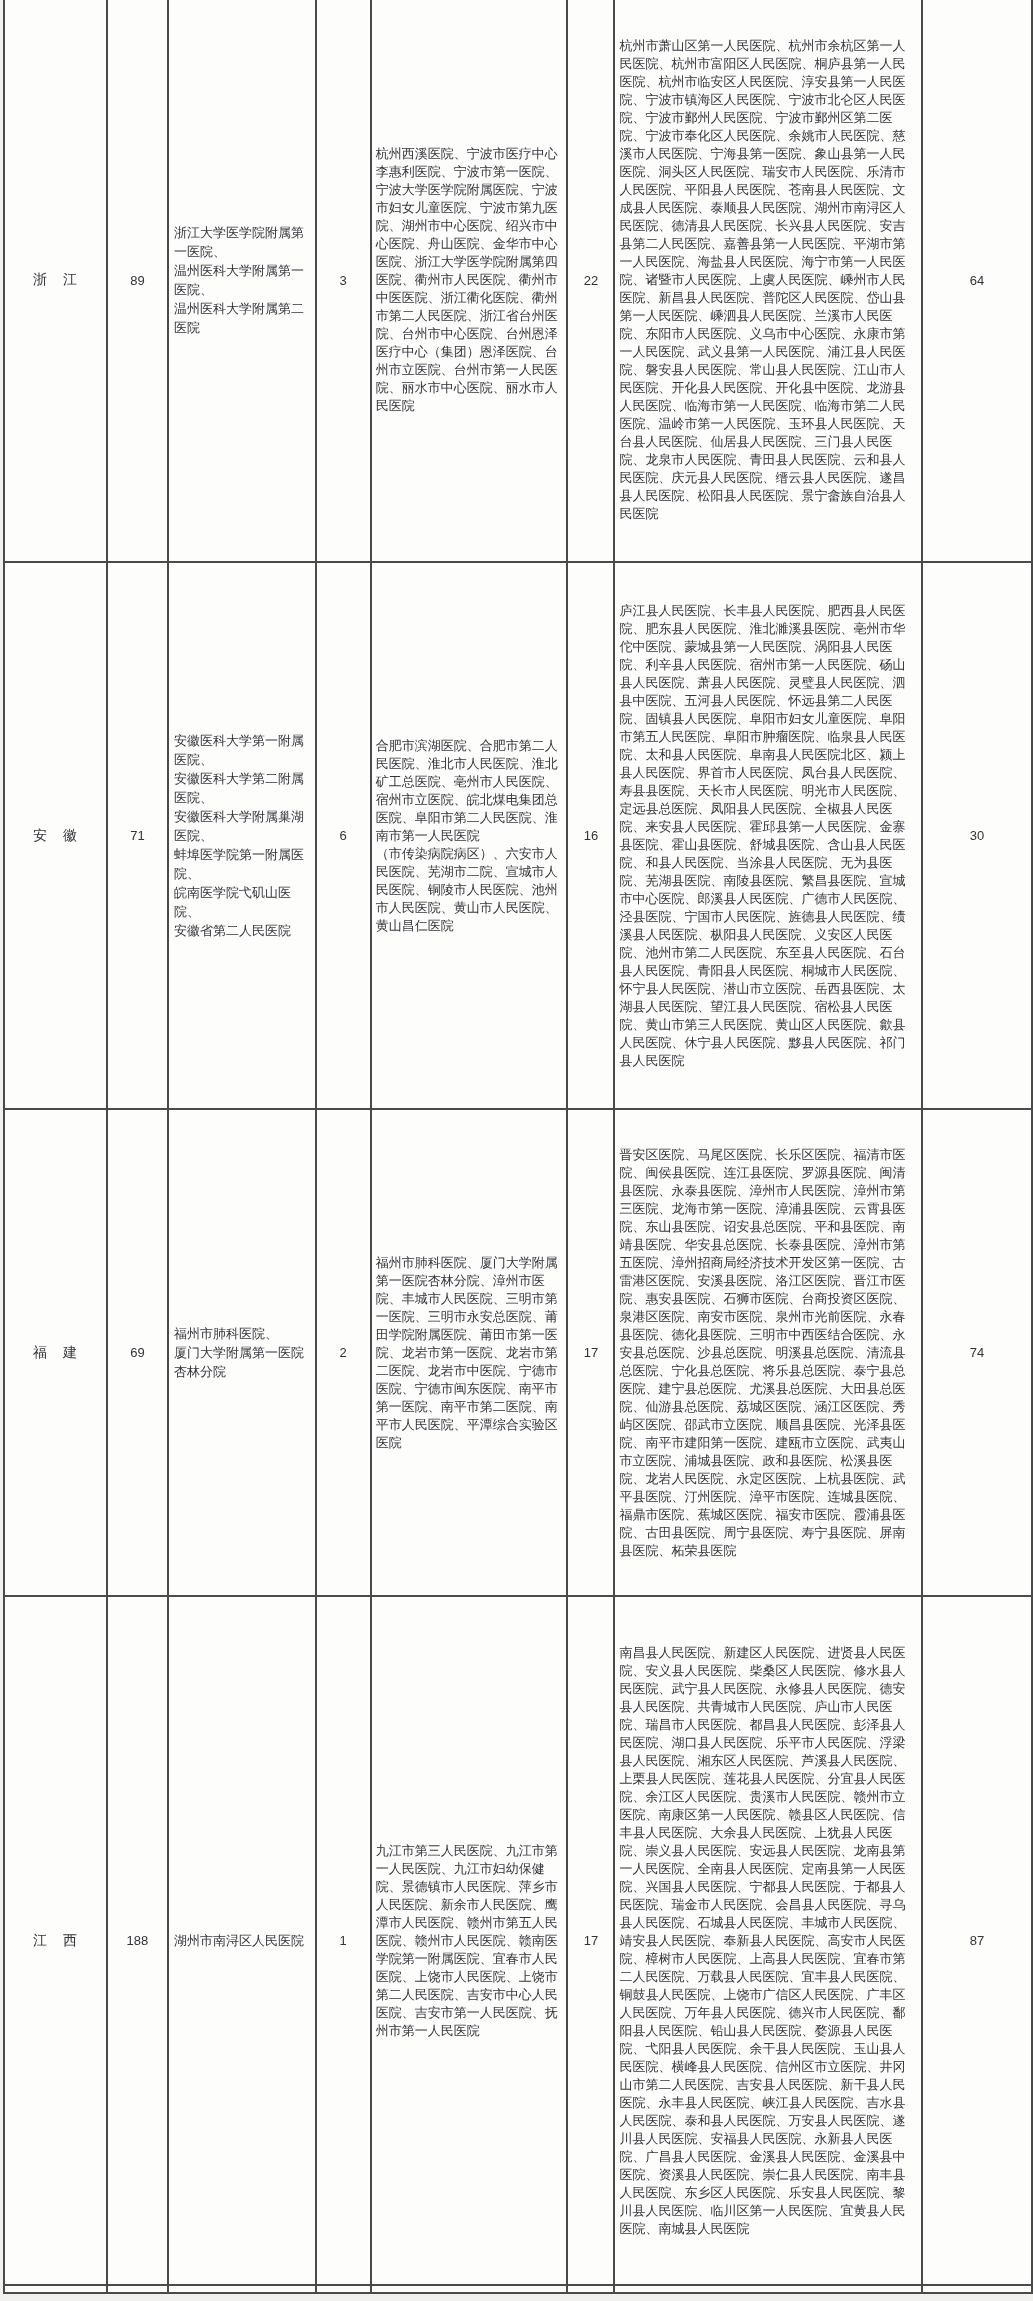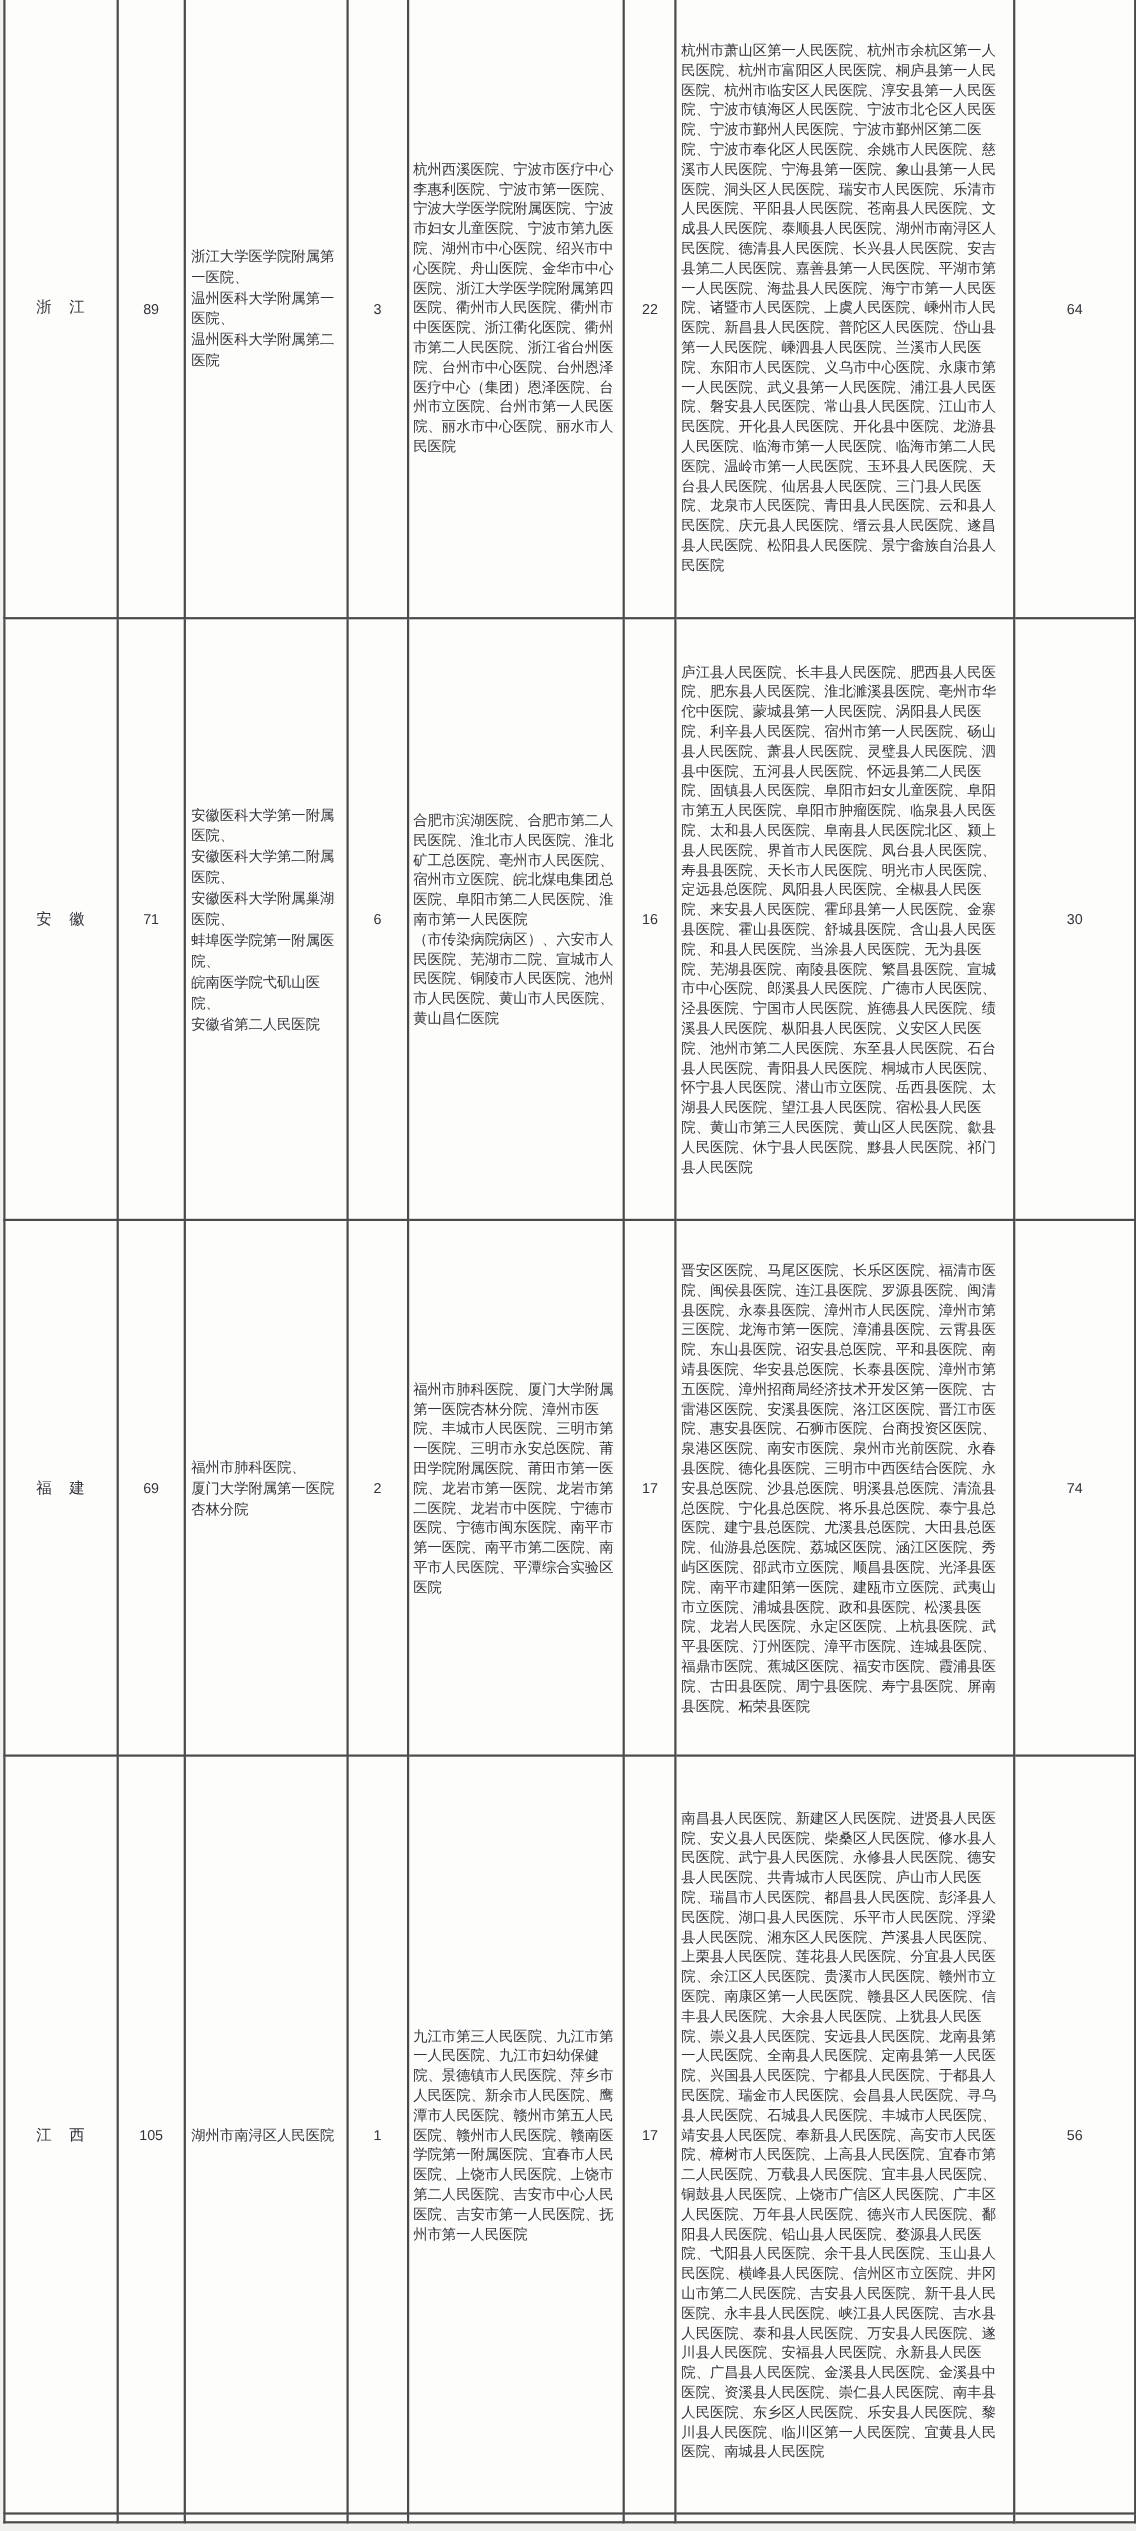--- a/index.html
+++ b/index.html
@@ -107,27 +107,27 @@
         <td class="c-listv">福州市肺科医院、
 厦门大学附属第一医院杏林分院</td>
         <td class="c-num">2</td>
         <td class="c-list">福州市肺科医院、厦门大学附属第一医院杏林分院、漳州市医院、丰城市人民医院、三明市第一医院、三明市永安总医院、莆田学院附属医院、莆田市第一医院、龙岩市第一医院、龙岩市第二医院、龙岩市中医院、宁德市医院、宁德市闽东医院、南平市第一医院、南平市第二医院、南平市人民医院、平潭综合实验区医院</td>
         <td class="c-num">17</td>
         <td class="c-list">晋安区医院、马尾区医院、长乐区医院、福清市医院、闽侯县医院、连江县医院、罗源县医院、闽清县医院、永泰县医院、漳州市人民医院、漳州市第三医院、龙海市第一医院、漳浦县医院、云霄县医院、东山县医院、诏安县总医院、平和县医院、南靖县医院、华安县总医院、长泰县医院、漳州市第五医院、漳州招商局经济技术开发区第一医院、古雷港区医院、安溪县医院、洛江区医院、晋江市医院、惠安县医院、石狮市医院、台商投资区医院、泉港区医院、南安市医院、泉州市光前医院、永春县医院、德化县医院、三明市中西医结合医院、永安县总医院、沙县总医院、明溪县总医院、清流县总医院、宁化县总医院、将乐县总医院、泰宁县总医院、建宁县总医院、尤溪县总医院、大田县总医院、仙游县总医院、荔城区医院、涵江区医院、秀屿区医院、邵武市立医院、顺昌县医院、光泽县医院、南平市建阳第一医院、建瓯市立医院、武夷山市立医院、浦城县医院、政和县医院、松溪县医院、龙岩人民医院、永定区医院、上杭县医院、武平县医院、汀州医院、漳平市医院、连城县医院、福鼎市医院、蕉城区医院、福安市医院、霞浦县医院、古田县医院、周宁县医院、寿宁县医院、屏南县医院、柘荣县医院</td>
         <td class="c-num">74</td>
       </tr>
       <tr class="row-3">
         <td class="c-prov">江　西</td>
-        <td class="c-num">105</td>
+        <td class="c-num">188</td>
         <td class="c-listv">湖州市南浔区人民医院</td>
         <td class="c-num">1</td>
         <td class="c-list">九江市第三人民医院、九江市第一人民医院、九江市妇幼保健院、景德镇市人民医院、萍乡市人民医院、新余市人民医院、鹰潭市人民医院、赣州市第五人民医院、赣州市人民医院、赣南医学院第一附属医院、宜春市人民医院、上饶市人民医院、上饶市第二人民医院、吉安市中心人民医院、吉安市第一人民医院、抚州市第一人民医院</td>
         <td class="c-num">17</td>
         <td class="c-list">南昌县人民医院、新建区人民医院、进贤县人民医院、安义县人民医院、柴桑区人民医院、修水县人民医院、武宁县人民医院、永修县人民医院、德安县人民医院、共青城市人民医院、庐山市人民医院、瑞昌市人民医院、都昌县人民医院、彭泽县人民医院、湖口县人民医院、乐平市人民医院、浮梁县人民医院、湘东区人民医院、芦溪县人民医院、上栗县人民医院、莲花县人民医院、分宜县人民医院、余江区人民医院、贵溪市人民医院、赣州市立医院、南康区第一人民医院、赣县区人民医院、信丰县人民医院、大余县人民医院、上犹县人民医院、崇义县人民医院、安远县人民医院、龙南县第一人民医院、全南县人民医院、定南县第一人民医院、兴国县人民医院、宁都县人民医院、于都县人民医院、瑞金市人民医院、会昌县人民医院、寻乌县人民医院、石城县人民医院、丰城市人民医院、靖安县人民医院、奉新县人民医院、高安市人民医院、樟树市人民医院、上高县人民医院、宜春市第二人民医院、万载县人民医院、宜丰县人民医院、铜鼓县人民医院、上饶市广信区人民医院、广丰区人民医院、万年县人民医院、德兴市人民医院、鄱阳县人民医院、铅山县人民医院、婺源县人民医院、弋阳县人民医院、余干县人民医院、玉山县人民医院、横峰县人民医院、信州区市立医院、井冈山市第二人民医院、吉安县人民医院、新干县人民医院、永丰县人民医院、峡江县人民医院、吉水县人民医院、泰和县人民医院、万安县人民医院、遂川县人民医院、安福县人民医院、永新县人民医院、广昌县人民医院、金溪县人民医院、金溪县中医院、资溪县人民医院、崇仁县人民医院、南丰县人民医院、东乡区人民医院、乐安县人民医院、黎川县人民医院、临川区第一人民医院、宜黄县人民医院、南城县人民医院</td>
-        <td class="c-num">56</td>
+        <td class="c-num">87</td>
       </tr>
       <tr class="row-4">
         <td class="c-prov"></td>
         <td class="c-num"></td>
         <td class="c-listv"></td>
         <td class="c-num"></td>
         <td class="c-list"></td>
         <td class="c-num"></td>
         <td class="c-list"></td>
         <td class="c-num"></td>

